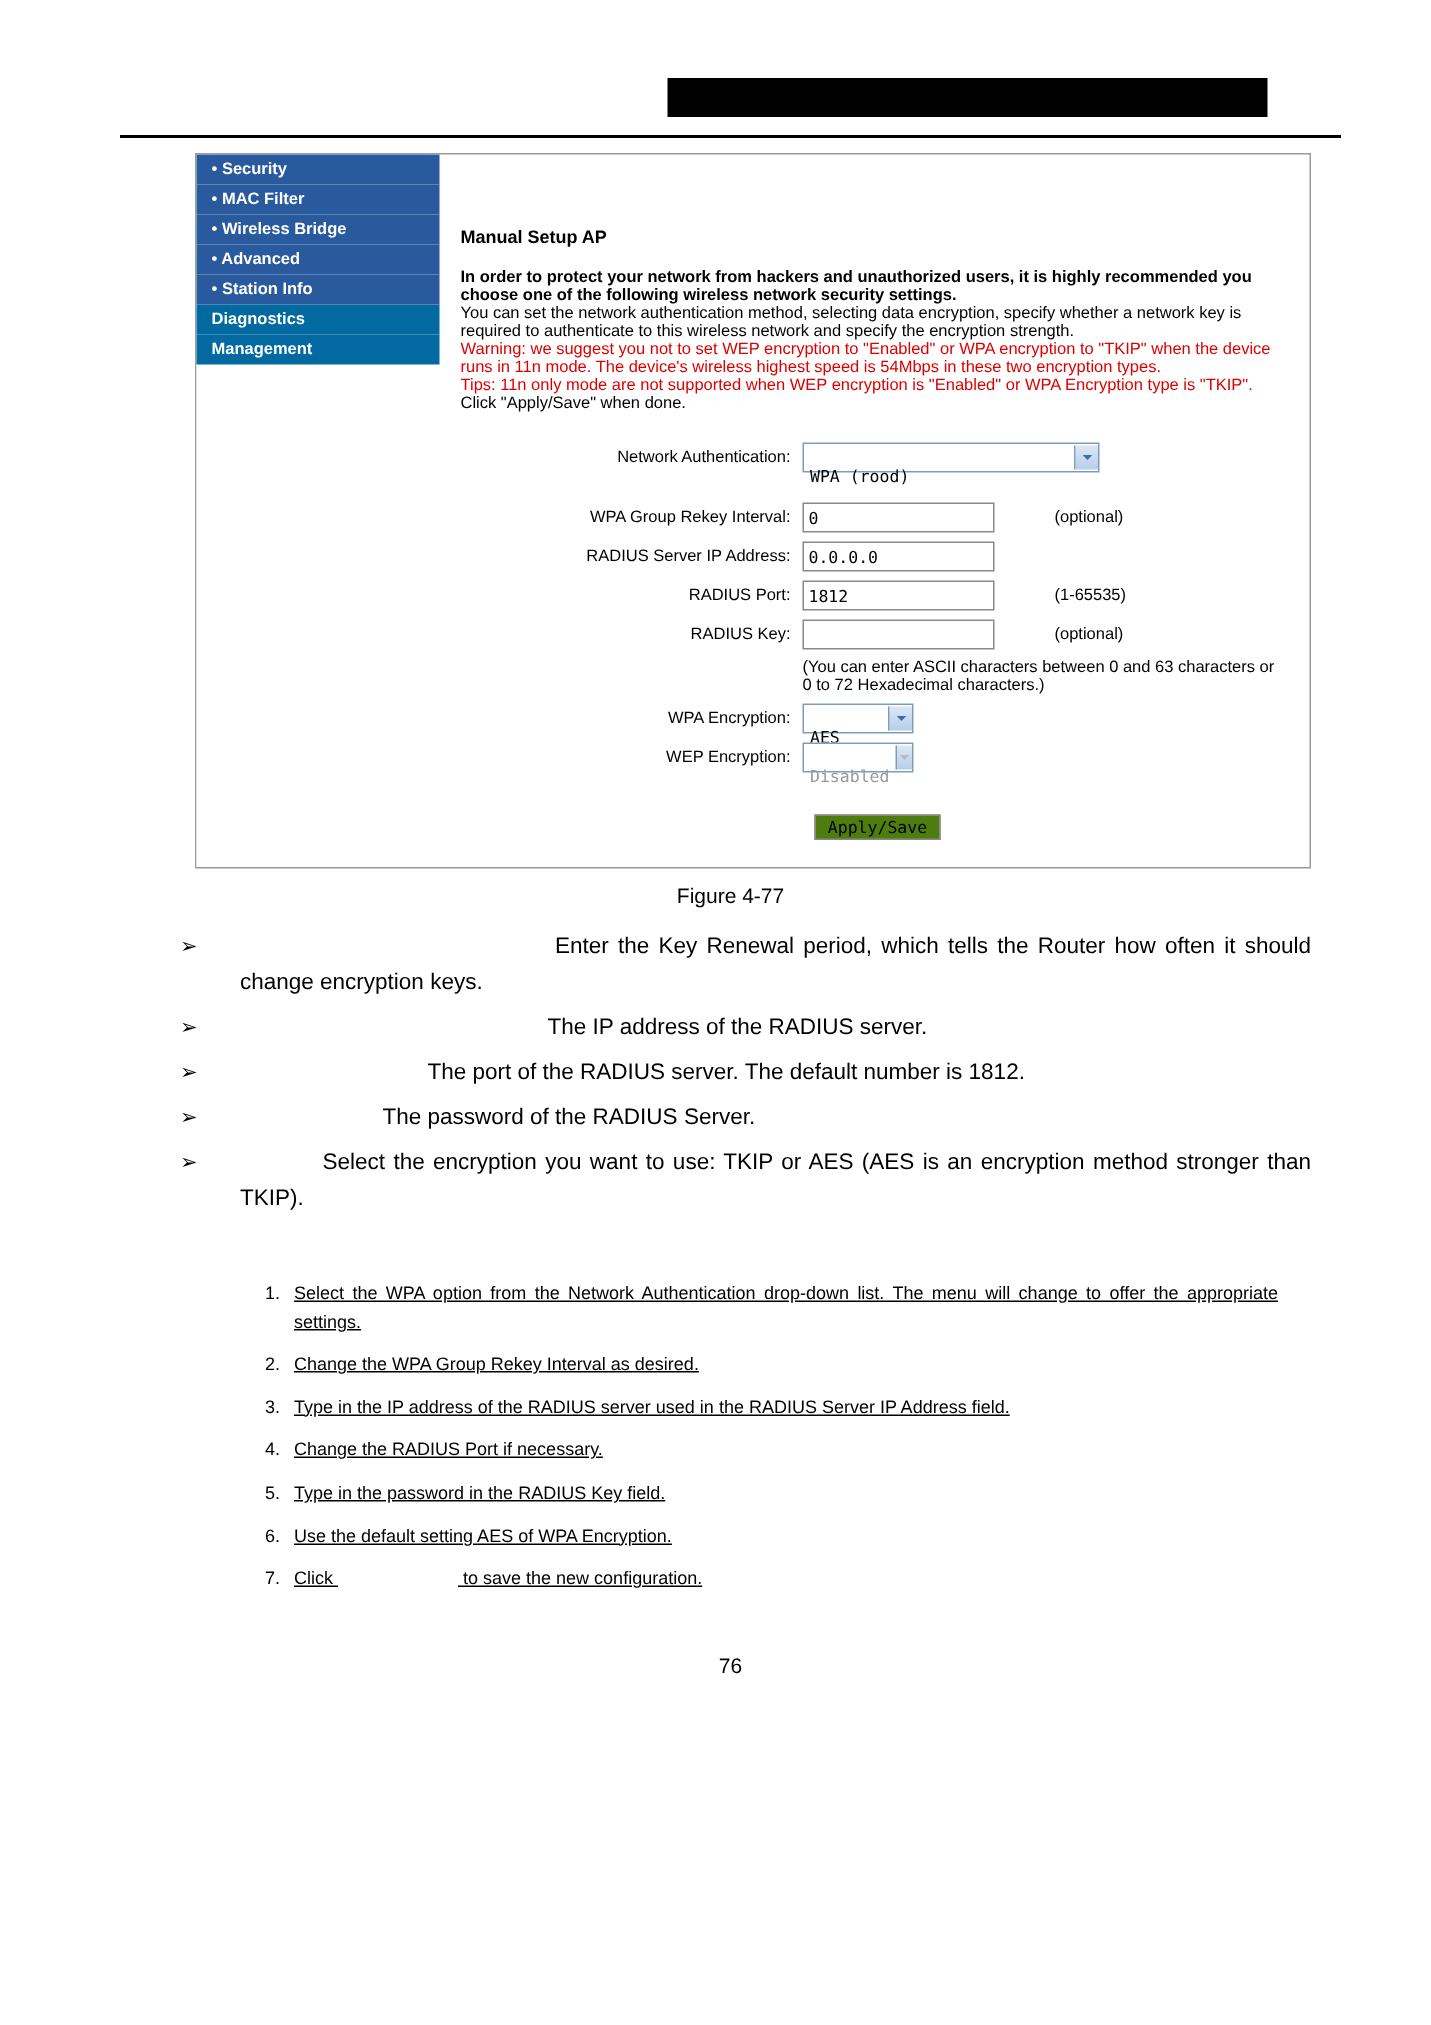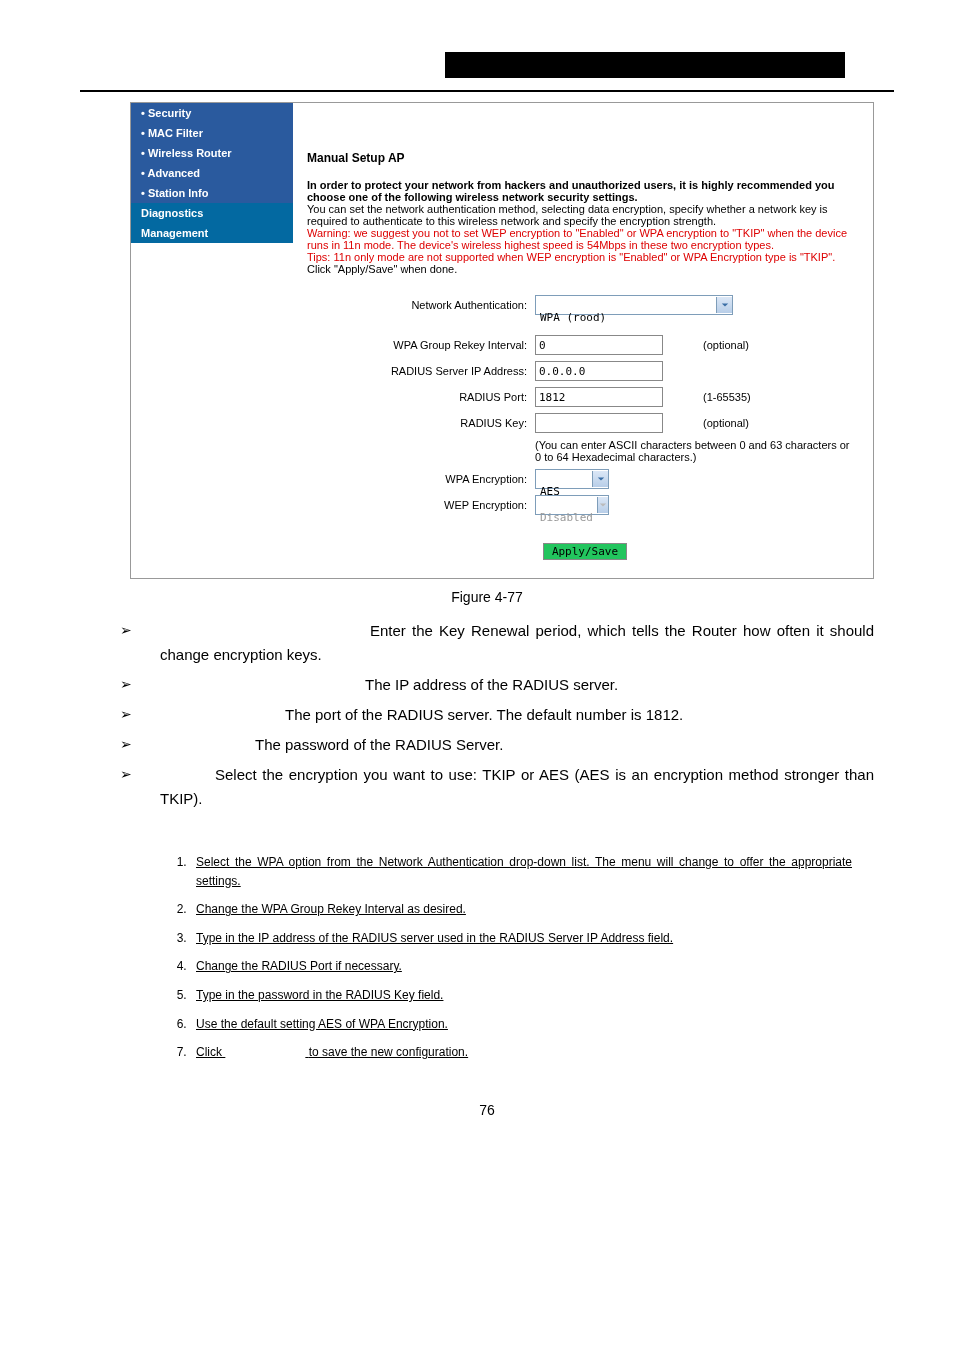--- a/index.html
+++ b/index.html
@@ -115,21 +115,21 @@
   .hint {
     padding-left: 6px;
   }
   .apply-row {
     text-align: center;
     margin-top: 28px;
   }
   .apply-btn {
     font-family: monospace;
     font-size: 11px;
-    background: #22c55e;
+    background: #4d7c0f;
     border: 1px solid #888;
     padding: 1px 8px;
     cursor: pointer;
   }
   .fig-caption {
     text-align: center;
     font-size: 14px;
     margin: 10px 0 14px 0;
   }
   .desc-list {
@@ -172,21 +172,21 @@
 <body>
 
 <div class="page">
   <div class="top-black"></div>
   <hr class="hr-top">
 
   <div class="screenshot">
     <div class="sidebar">
       <div class="side-item side-sub">Security</div>
       <div class="side-item side-sub">MAC Filter</div>
-      <div class="side-item side-sub">Wireless Router</div>
+      <div class="side-item side-sub">Wireless Bridge</div>
       <div class="side-item side-sub">Advanced</div>
       <div class="side-item side-sub">Station Info</div>
       <div class="side-item side-main">Diagnostics</div>
       <div class="side-item side-main">Management</div>
     </div>
     <div class="content">
       <h3>Manual Setup AP</h3>
       <div>
         <span class="intro-bold">In order to protect your network from hackers and unauthorized users, it is highly recommended you choose one of the following wireless network security settings.</span><br>
         <span>You can set the network authentication method, selecting data encryption, specify whether a network key is required to authenticate to this wireless network and specify the encryption strength.</span><br>
@@ -226,21 +226,21 @@
         <div class="form-label">RADIUS Port:</div>
         <input class="form-input" value="1812" style="">
         <span class="hint" style="padding-left:40px">(1-65535)</span>
       </div>
 
       <div class="form-row">
         <div class="form-label">RADIUS Key:</div>
         <input class="form-input" value="" style="">
         <span class="hint" style="padding-left:40px">(optional)</span>
       </div>
-      <div style="margin-left:228px; max-width:320px;">(You can enter ASCII characters between 0 and 63 characters or 0 to 64 Hexadecimal characters.)</div>
+      <div style="margin-left:228px; max-width:320px;">(You can enter ASCII characters between 0 and 63 characters or 0 to 72 Hexadecimal characters.)</div>
 
       <div class="form-row">
         <div class="form-label">WPA Encryption:</div>
         <div class="select-box" style="width:72px">
           <span class="sel-text" style="flex:1">AES</span>
           <span class="sel-arrow">
               <svg viewBox="0 0 10 10">
                 <path d="M1 3 L5 7 L9 3 Z" fill="#3a6ea5"></path>
               </svg>
             </span>

